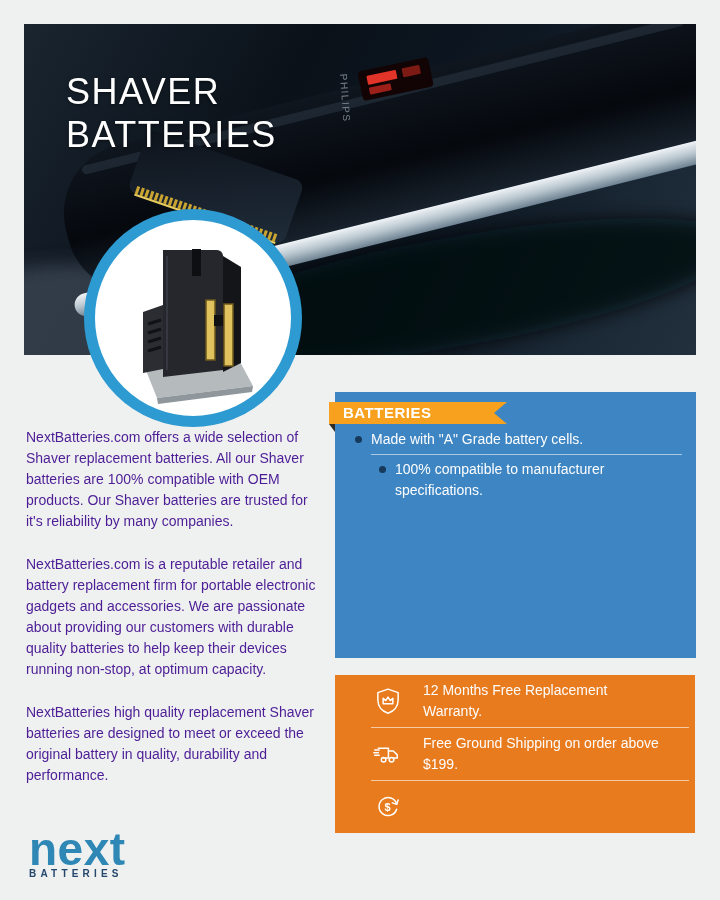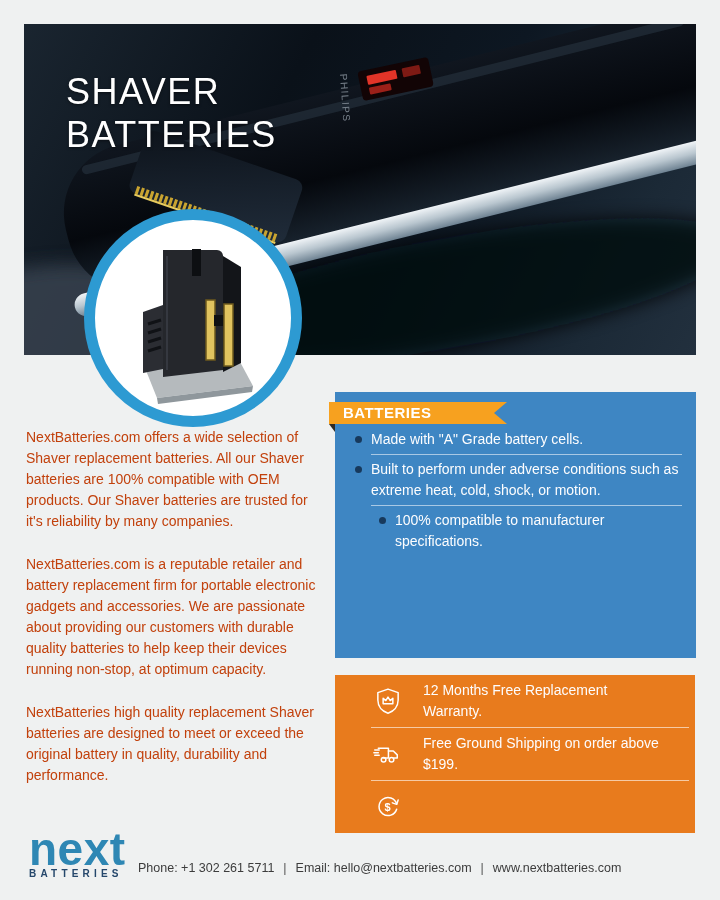--- a/index.html
+++ b/index.html
@@ -26,21 +26,21 @@
   .badge {
     position:absolute; left:84px; top:209px; width:196px; height:196px;
     background:#ffffff; border:11px solid var(--ring_blue,#2d9ad2);
     border-radius:50%; box-sizing:content-box; z-index:5;
   }
   .badge svg { position:absolute; left:0; top:0; }
 
   
   .intro {
     position:absolute; left:26px; top:427px; width:302px;
-    color:#c2410c; font-size:14px; line-height:21px;
+    color:#4c1d95; font-size:14px; line-height:21px;
   }
   .intro p { margin:0 0 22px 0; }
 
   
   .features {
     position:absolute; left:335px; top:392px; width:361px; height:266px;
     background:var(--features_blue,#3e86c3); box-sizing:border-box;
   }
   .ribbon {
     position:absolute; left:-6px; top:10px; width:178px; height:22px;
@@ -184,21 +184,20 @@
     <p>NextBatteries.com offers a wide selection of Shaver replacement batteries. All our Shaver batteries are 100% compatible with OEM products. Our Shaver batteries are trusted for it's reliability by many companies.</p>
     <p>NextBatteries.com is a reputable retailer and battery replacement firm for portable electronic gadgets and accessories. We are passionate about providing our customers with durable quality batteries to help keep their devices running non-stop, at optimum capacity.</p>
     <p>NextBatteries high quality replacement Shaver batteries are designed to meet or exceed the original battery in quality, durability and performance.</p>
   </div>
 
   <div class="features">
     <div class="ribbon">BATTERIES</div>
     <div class="ribbon-fold"></div>
     <ul class="feature-list">
       <li>Made with "A" Grade battery cells.</li>
-      <li>Built to perform under adverse conditions such as extreme heat, cold, shock, or motion.</li>
       <li>100% compatible to manufacturer specifications.</li>
     </ul>
   </div>
 
   <div class="guarantees">
 
     <div class="g-row">
       <svg class="g-icon" viewBox="0 0 34 34" fill="none" stroke="#ffffff" stroke-width="1.7" stroke-linecap="round" stroke-linejoin="round">
         <path d="M17 3.5 L28.5 7.5 V16 C28.5 23.5 23.5 28.8 17 30.8 C10.5 28.8 5.5 23.5 5.5 16 V7.5 Z"></path>
         <path d="M11.5 20 V14 L14.5 16.5 L17 12.5 L19.5 16.5 L22.5 14 V20 Z"></path>
@@ -227,17 +226,14 @@
       </svg>
     </div>
 
   </div>
 
   <div class="footer-logo">
     <div class="logo-next">next</div>
     <div class="logo-batteries">BATTERIES</div>
   </div>
 
-  <div class="footer-contact">
-    <span>Phone: +1 302 261 5711</span><span class="sep">|</span><span>Email: hello@nextbatteries.com</span><span class="sep">|</span><span>www.nextbatteries.com</span>
-  </div>
 
 </div>
 
 </body></html>

